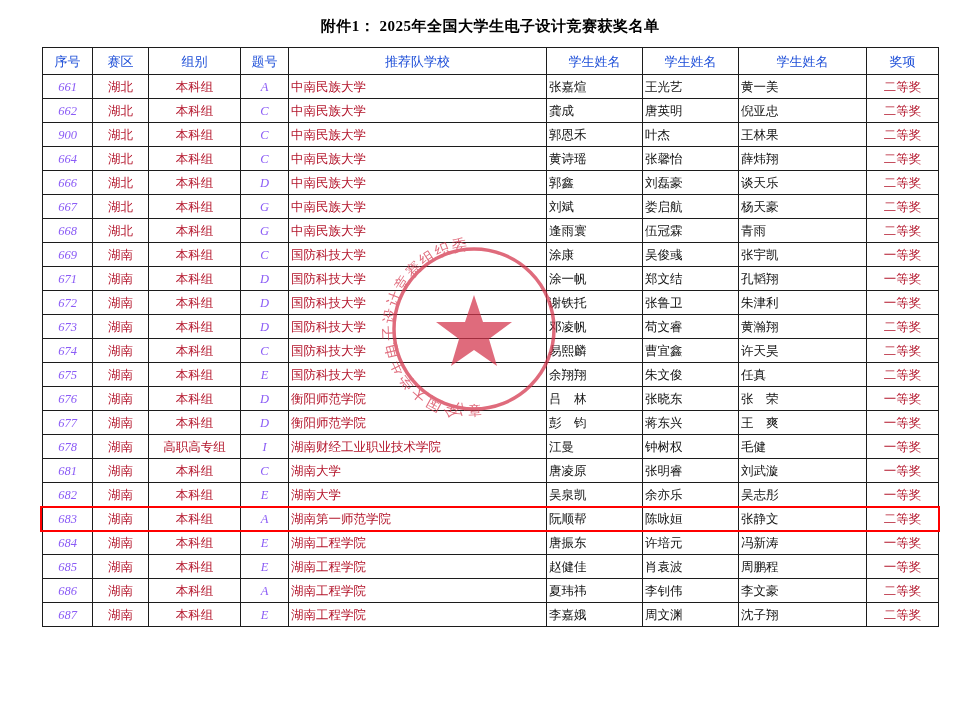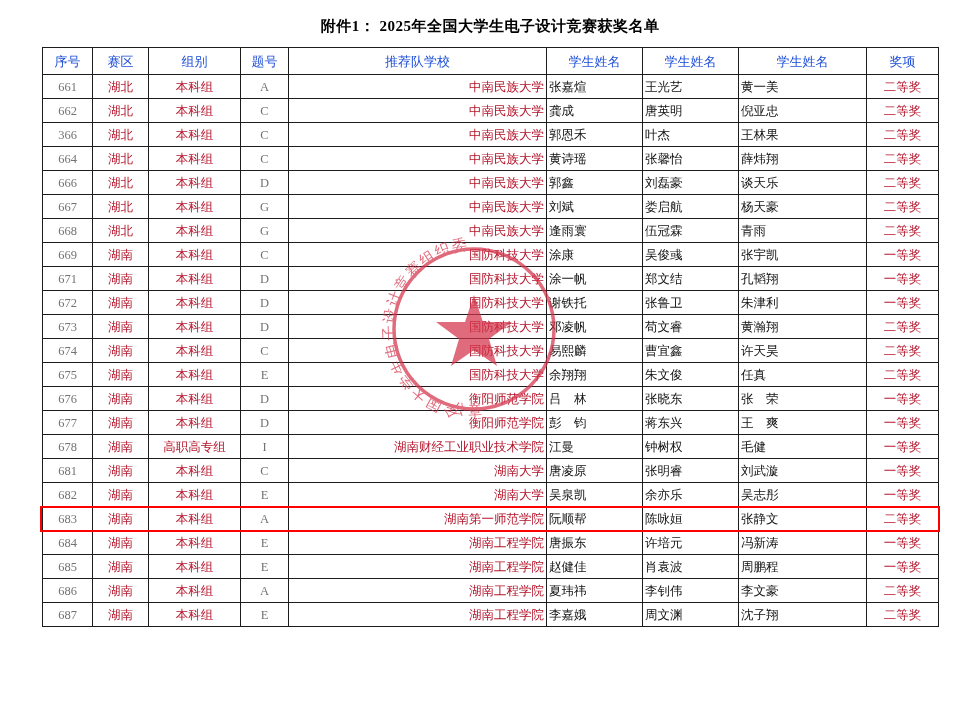--- a/index.html
+++ b/index.html
@@ -58,28 +58,29 @@
   col.c-zone   { width: 56px; }
   col.c-group  { width: 92px; }
   col.c-topic  { width: 48px; }
   col.c-school { width: 258px; }
   col.c-s1     { width: 96px; }
   col.c-s2     { width: 96px; }
   col.c-s3     { width: 128px; }
   col.c-award  { width: 72px; }
 
   td.no, td.zone, td.group, td.topic, td.award { text-align: center; }
-  td.school { text-align: right; padding-left: 8px; }
+  td.school { text-align: left; padding-left: 8px; }
   td.stu { text-align: left; padding-left: 8px; }
   table.award td.zone, table.award td.group, table.award td.school,
   table.award td.award {
     color: #b3142a;
   }
   table.award td.no, table.award td.topic {
-    color: #737373;
+    color: #8b5cf6;
+    font-style: italic;
   }
   table.award td.stu {
     color: #111111;
   }
   table.award th {
     color: #1d4ed8;
   }
   
   table.award thead th { height: 26px; line-height: 25px; }
 
@@ -160,21 +161,21 @@
             <td class="zone">湖北</td>
             <td class="group">本科组</td>
             <td class="topic">C</td>
             <td class="school">中南民族大学</td>
             <td class="stu">龚成</td>
             <td class="stu">唐英明</td>
             <td class="stu">倪亚忠</td>
             <td class="award">二等奖</td>
           </tr>
           <tr>
-            <td class="no">366</td>
+            <td class="no">900</td>
             <td class="zone">湖北</td>
             <td class="group">本科组</td>
             <td class="topic">C</td>
             <td class="school">中南民族大学</td>
             <td class="stu">郭恩禾</td>
             <td class="stu">叶杰</td>
             <td class="stu">王林果</td>
             <td class="award">二等奖</td>
           </tr>
           <tr>

